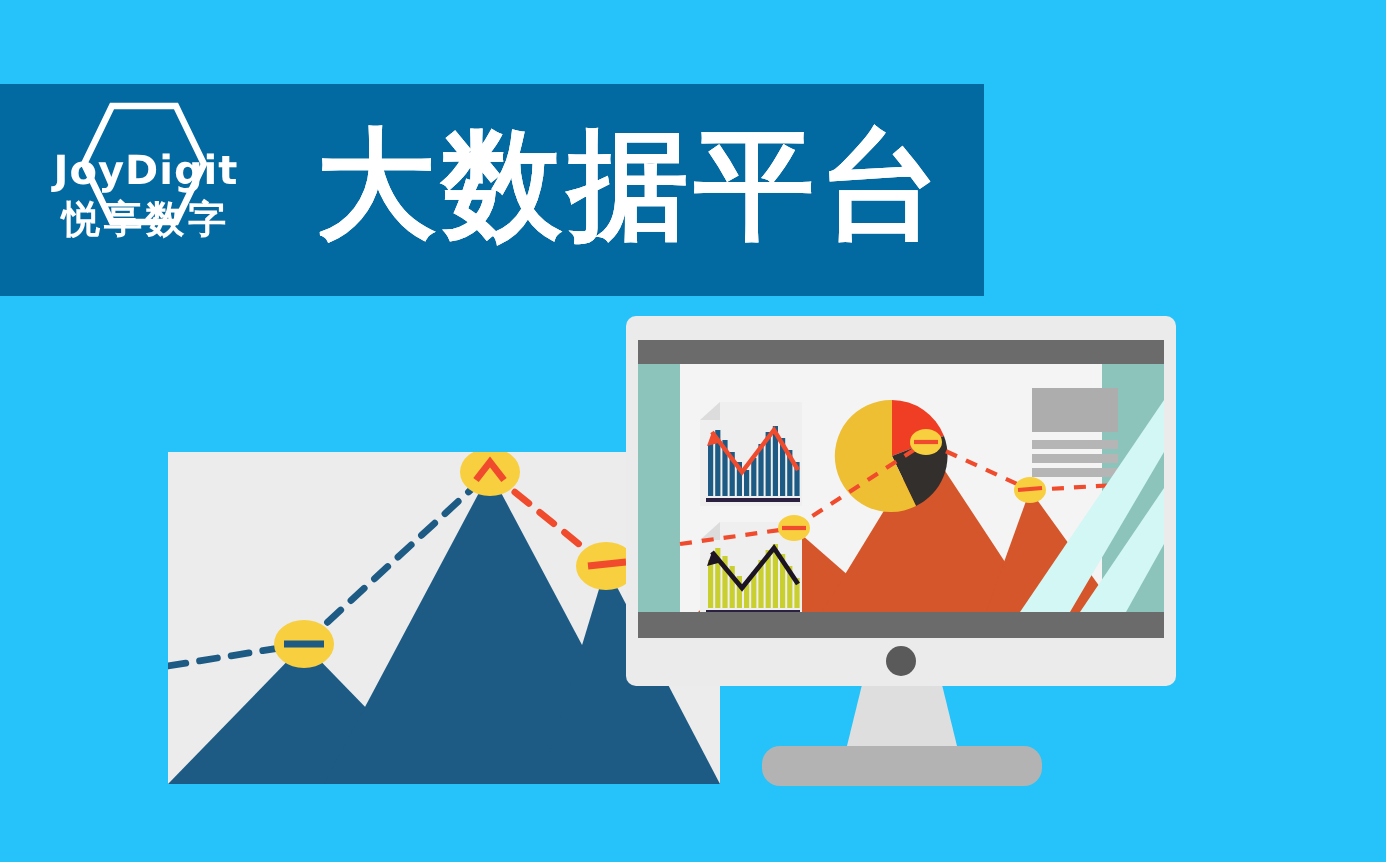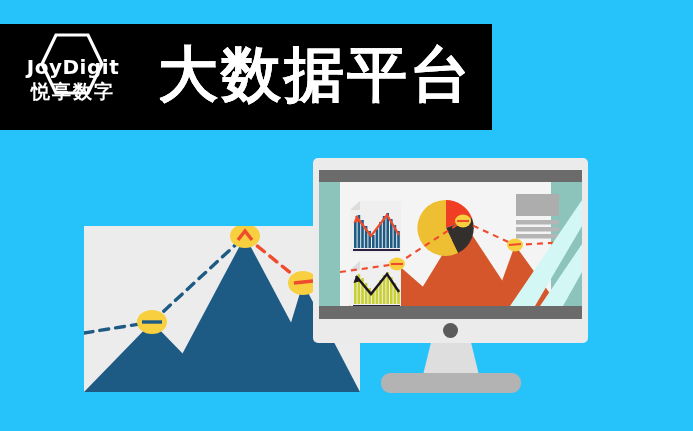--- a/index.html
+++ b/index.html
@@ -6,22 +6,22 @@
   body{
     width:693px;height:431px;overflow:hidden;
     background:#25c3fa;
     font-family:"Liberation Sans","DejaVu Sans",sans-serif;
     position:relative;
   }
   #stage{position:absolute;left:0;top:0;width:693px;height:431px;overflow:hidden;}
 
   
   .banner{
-    position:absolute;left:0;top:24px;width:492px;height:106px;
-    background:#000000;
+    position:absolute;left:0;top:42px;width:492px;height:106px;
+    background:#0369a1;
     display:flex;align-items:center;
   }
   .logo-wrap{
     position:relative;width:118px;height:92px;margin-left:14px;
     display:flex;flex-direction:column;align-items:center;justify-content:center;
   }
   .hexagon{
     position:absolute;left:26px;top:2px;width:64px;height:62px;
   }
   .logo-en{

